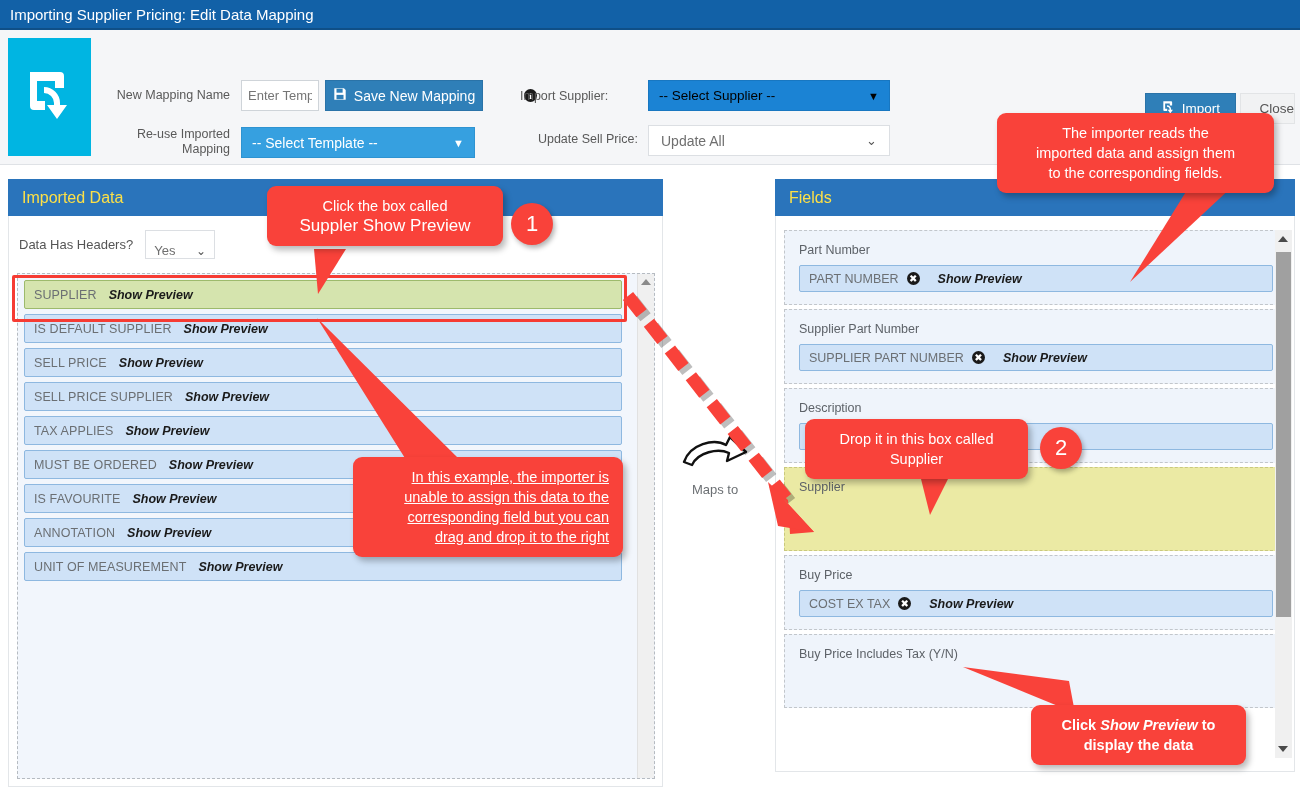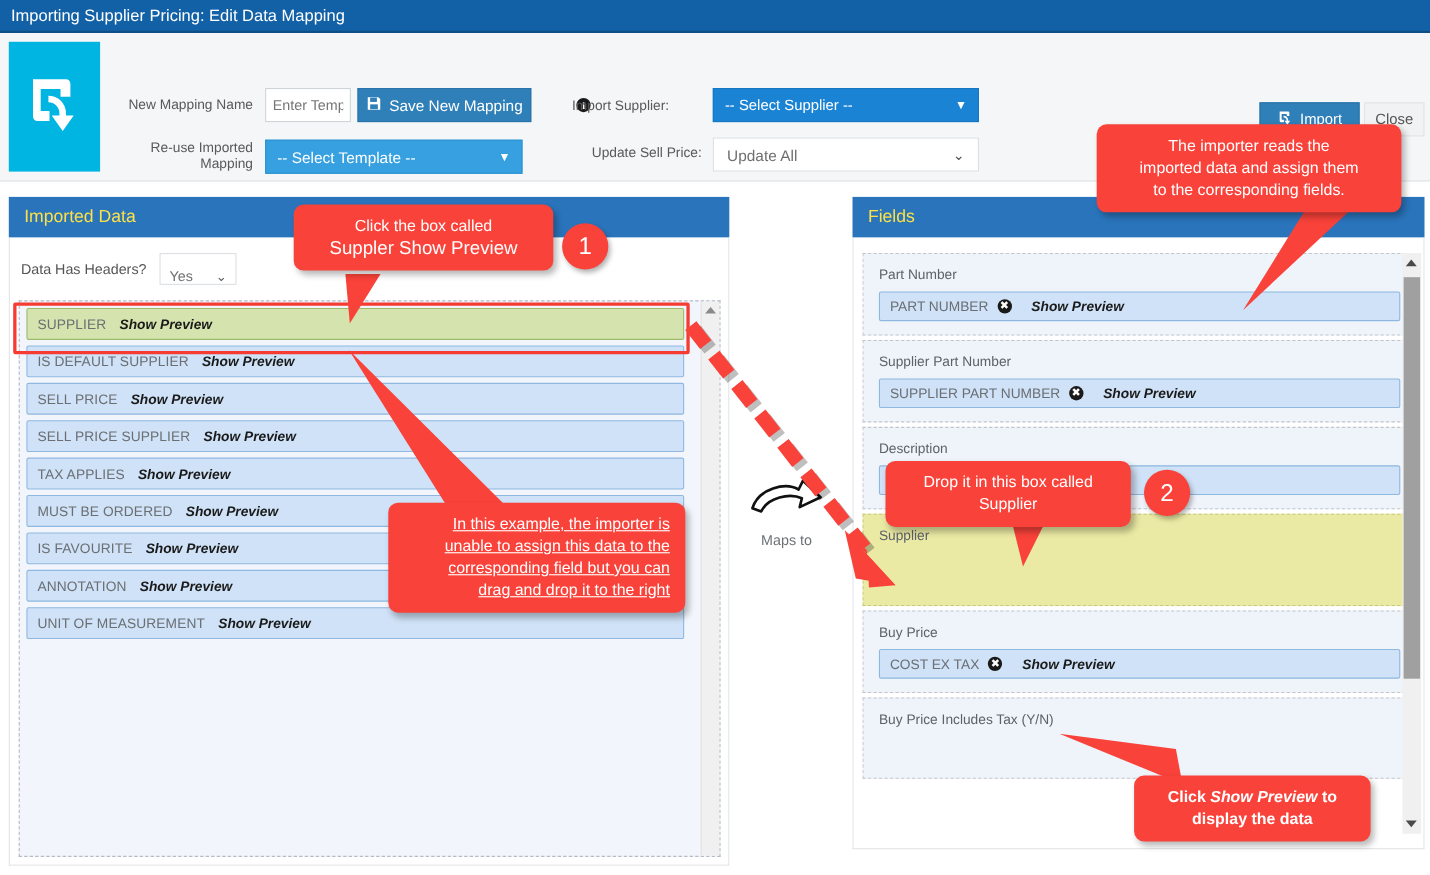--- a/index.html
+++ b/index.html
@@ -65,21 +65,21 @@
   .select-template {
     position: absolute; left: 241px; top: 97px; width: 234px; height: 31px;
     background: #36a0e0; border: 1px solid #2e93d1; color: #fff;
     font-size: 14px; display: flex; align-items: center; padding: 0 10px;
     cursor: pointer;
   }
   .select-template .caret { margin-left: auto; font-size: 11px; }
 
   .select-supplier {
     position: absolute; left: 648px; top: 50px; width: 242px; height: 31px;
-    background: #1b83d4; border: 1px solid #1877c1; color: #ffffff;
+    background: #1b83d4; border: 1px solid #1877c1; color: #000000;
     font-size: 13.5px; display: flex; align-items: center; padding: 0 10px;
     cursor: pointer;
   }
   .select-supplier .caret { margin-left: auto; font-size: 11px; }
 
   .select-update {
     position: absolute; left: 648px; top: 95px; width: 242px; height: 31px;
     background: #fff; border: 1px solid #dcdfe3; color: #6f6f6f;
     font-size: 14px; display: flex; align-items: center; padding: 0 12px;
     cursor: pointer;
@@ -88,21 +88,21 @@
 
   .btn-import {
     position: absolute; left: 1145px; top: 63px; width: 91px; height: 31px;
     background: #2f7fb8; border: 1px solid #2a73a8; color: #fff;
     font-size: 13.5px; display: flex; align-items: center; justify-content: center;
     gap: 6px; cursor: pointer;
   }
   .btn-close {
     position: absolute; left: 1240px; top: 63px; width: 55px; height: 31px;
     background: #f1f2f3; border: 1px solid #e2e4e6; color: #555;
-    font-size: 13.5px; display: flex; align-items: center; justify-content: center;
+    font-size: 13.5px; display: flex; align-items: center; justify-content: flex-end;
     cursor: pointer;
   }
 
   
   .panel-head {
     position: absolute; height: 37px; background: #2a74bb;
     color: #fde047; font-size: 16px; display: flex; align-items: center;
     padding-left: 14px;
   }
   #left-head  { left: 8px;  top: 179px; width: 655px; }

